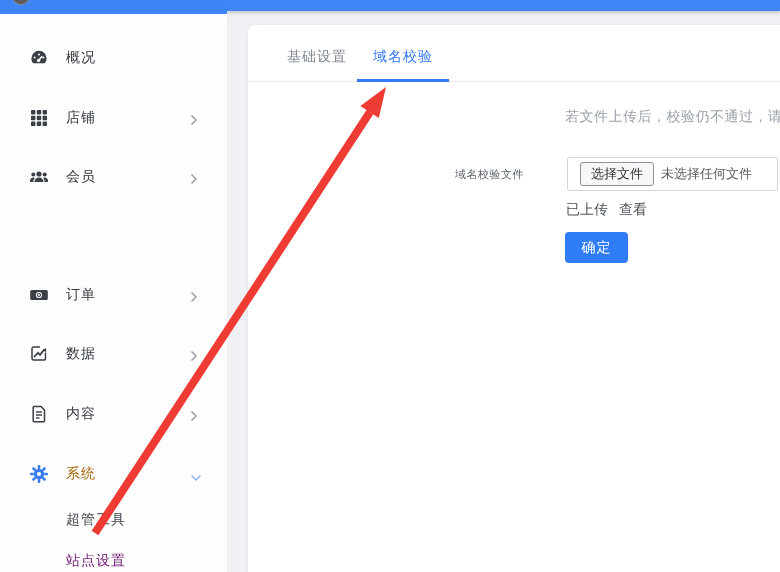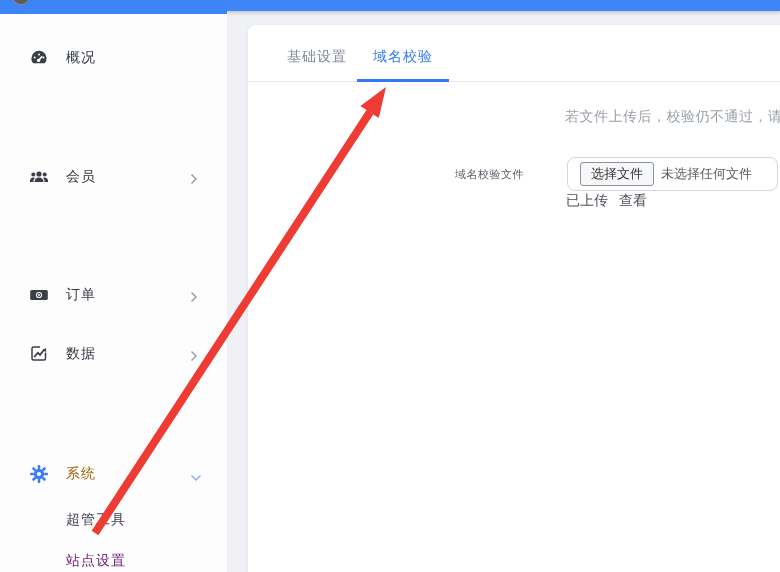--- a/index.html
+++ b/index.html
@@ -39,27 +39,27 @@
   .tab.t0 { left:23px; }
   .tab.t1 { left:109px; }
   .tab.active { color:#3479f6; border-bottom:3px solid #3479f6; }
 
   
   .hint { position:absolute; left:317px; top:83px; font-size:14px; color:#9aa0a9;
     white-space:nowrap; letter-spacing:.5px; }
   .file-label { position:absolute; left:207px; top:142px; width:90px; text-align:left;
     font-size:11px; color:#565d68; letter-spacing:.5px; }
   .file-box { position:absolute; left:319px; top:132px; width:211px; height:34px;
-    background:#fff; border:1px solid #d4d6da; border-radius:8px; display:flex;
+    background:#fff; border:1px solid #d4d6da; border-radius:2px; display:flex;
     align-items:center; cursor:pointer; }
   .choose-btn { margin-left:12px; height:24px; padding:0 10px; font-size:13px; color:#333;
     background:#f6f7f8; border:1px solid #8f9399; border-radius:3px; line-height:22px; cursor:pointer;
     font-family:"Liberation Sans", sans-serif; }
   .no-file { margin-left:7px; font-size:13px; color:#575b61; white-space:nowrap; }
-  .uploaded-row { position:absolute; left:318px; top:167px; font-size:14px; color:#4c5058; }
+  .uploaded-row { position:absolute; left:318px; top:176px; font-size:14px; color:#4c5058; }
   .view-link { margin-left:11px; cursor:pointer; color:#4c5058; }
   .confirm-btn { position:absolute; left:317px; top:207px; width:63px; height:31px;
     background:#2f7df6; color:#fff; font-size:14px; border:none; border-radius:4px;
     cursor:pointer; letter-spacing:1px; font-family:"Liberation Sans", sans-serif; }
 
   
   .arrow-overlay { position:absolute; inset:0; width:780px; height:572px; z-index:20; pointer-events:none; }
 
   svg.mi { display:block; }
 </style>
@@ -83,20 +83,43 @@
           <circle cx="5.6" cy="9.4" r="1" fill="#fff"></circle>
             <circle cx="10" cy="6.6" r="1" fill="#fff"></circle>
             <circle cx="14.4" cy="9.4" r="1" fill="#fff"></circle>
           <line x1="9.6" y1="12.4" x2="13.2" y2="8.2" stroke="#fff" stroke-width="1.5"></line>
           <circle cx="9.6" cy="12.4" r="1.7" fill="#fff"></circle>
         </svg>
       </span>
       <span class="lbl">概况</span>
     </div>
 
+    <div class="side-item" style="top:84px">
+      <span class="ic">
+        <svg class="mi" width="18" height="18" viewBox="0 0 18 18">
+          <g fill="#3a3f46">
+            <rect x="1" y="1" width="4.4" height="4.4" rx="0.8"></rect>
+              <rect x="6.8" y="1" width="4.4" height="4.4" rx="0.8"></rect>
+              <rect x="12.6" y="1" width="4.4" height="4.4" rx="0.8"></rect>
+            <rect x="1" y="6.8" width="4.4" height="4.4" rx="0.8"></rect>
+              <rect x="6.8" y="6.8" width="4.4" height="4.4" rx="0.8"></rect>
+              <rect x="12.6" y="6.8" width="4.4" height="4.4" rx="0.8"></rect>
+            <rect x="1" y="12.6" width="4.4" height="4.4" rx="0.8"></rect>
+              <rect x="6.8" y="12.6" width="4.4" height="4.4" rx="0.8"></rect>
+              <rect x="12.6" y="12.6" width="4.4" height="4.4" rx="0.8"></rect>
+          </g>
+        </svg>
+      </span>
+      <span class="lbl">店铺</span>
+      <span class="chev">
+        <svg width="8" height="12" viewBox="0 0 8 12">
+            <polyline points="1.5,1.5 6,6 1.5,10.5" fill="none" stroke="#9aa0a8" stroke-width="1.5"></polyline>
+          </svg>
+      </span>
+    </div>
 
     <div class="side-item" style="top:143px">
       <span class="ic">
         <svg class="mi" width="20" height="20" viewBox="0 0 20 20">
           <g fill="#3a3f46">
             <circle cx="4.3" cy="7.6" r="2"></circle>
               <path d="M1 13.6c0-1.8 1.5-3.2 3.3-3.2.6 0 1.2.2 1.7.5-1 .9-1.6 2.1-1.6 3.5v.5H1z"></path>
             <circle cx="15.7" cy="7.6" r="2"></circle>
               <path d="M19 13.6c0-1.8-1.5-3.2-3.3-3.2-.6 0-1.2.2-1.7.5 1 .9 1.6 2.1 1.6 3.5v.5H19z"></path>
             <circle cx="10" cy="7" r="2.6"></circle>
@@ -138,20 +161,36 @@
         </svg>
       </span>
       <span class="lbl">订单</span>
       <span class="chev">
         <svg width="8" height="12" viewBox="0 0 8 12">
             <polyline points="1.5,1.5 6,6 1.5,10.5" fill="none" stroke="#9aa0a8" stroke-width="1.5"></polyline>
           </svg>
       </span>
     </div>
 
+    <div class="side-item" style="top:380px">
+      <span class="ic">
+        <svg class="mi" width="20" height="20" viewBox="0 0 20 20">
+          <path d="M5 2.5h7l3.5 3.5v11a.8.8 0 0 1-.8.8H5a.8.8 0 0 1-.8-.8v-13.7a.8.8 0 0 1 .8-.8z" fill="none" stroke="#3a3f46" stroke-width="1.5" stroke-linejoin="round"></path>
+          <line x1="7" y1="8" x2="13" y2="8" stroke="#3a3f46" stroke-width="1.4"></line>
+          <line x1="7" y1="11" x2="13" y2="11" stroke="#3a3f46" stroke-width="1.4"></line>
+          <line x1="7" y1="14" x2="10.5" y2="14" stroke="#3a3f46" stroke-width="1.4"></line>
+        </svg>
+      </span>
+      <span class="lbl">内容</span>
+      <span class="chev">
+        <svg width="8" height="12" viewBox="0 0 8 12">
+            <polyline points="1.5,1.5 6,6 1.5,10.5" fill="none" stroke="#9aa0a8" stroke-width="1.5"></polyline>
+          </svg>
+      </span>
+    </div>
 
     <div class="side-item active" style="top:440px">
       <span class="ic">
         <svg class="mi" width="20" height="20" viewBox="0 0 20 20">
           <g fill="#3b7cf6">
             <circle cx="10" cy="10" r="5.2"></circle>
             <g>
               <rect x="8.7" y="1" width="2.6" height="4" rx="1"></rect>
               <rect x="8.7" y="15" width="2.6" height="4" rx="1"></rect>
               <rect x="1" y="8.7" width="4" height="2.6" rx="1"></rect>
@@ -189,20 +228,21 @@
 
     <div class="file-box">
       <button class="choose-btn">选择文件</button>
       <span class="no-file">未选择任何文件</span>
     </div>
 
     <div class="uploaded-row">
       <span>已上传</span><span class="view-link">查看</span>
     </div>
 
+    <button class="confirm-btn">确定</button>
   </div>
 
   <svg class="arrow-overlay" viewBox="0 0 780 572">
     <line x1="95" y1="533" x2="370" y2="112" stroke="#ee3b33" stroke-width="8"></line>
     <polygon points="386,87 360.4,106.1 378.8,118.1" fill="#ee3b33"></polygon>
   </svg>
 
 </div>
 
 </body></html>

